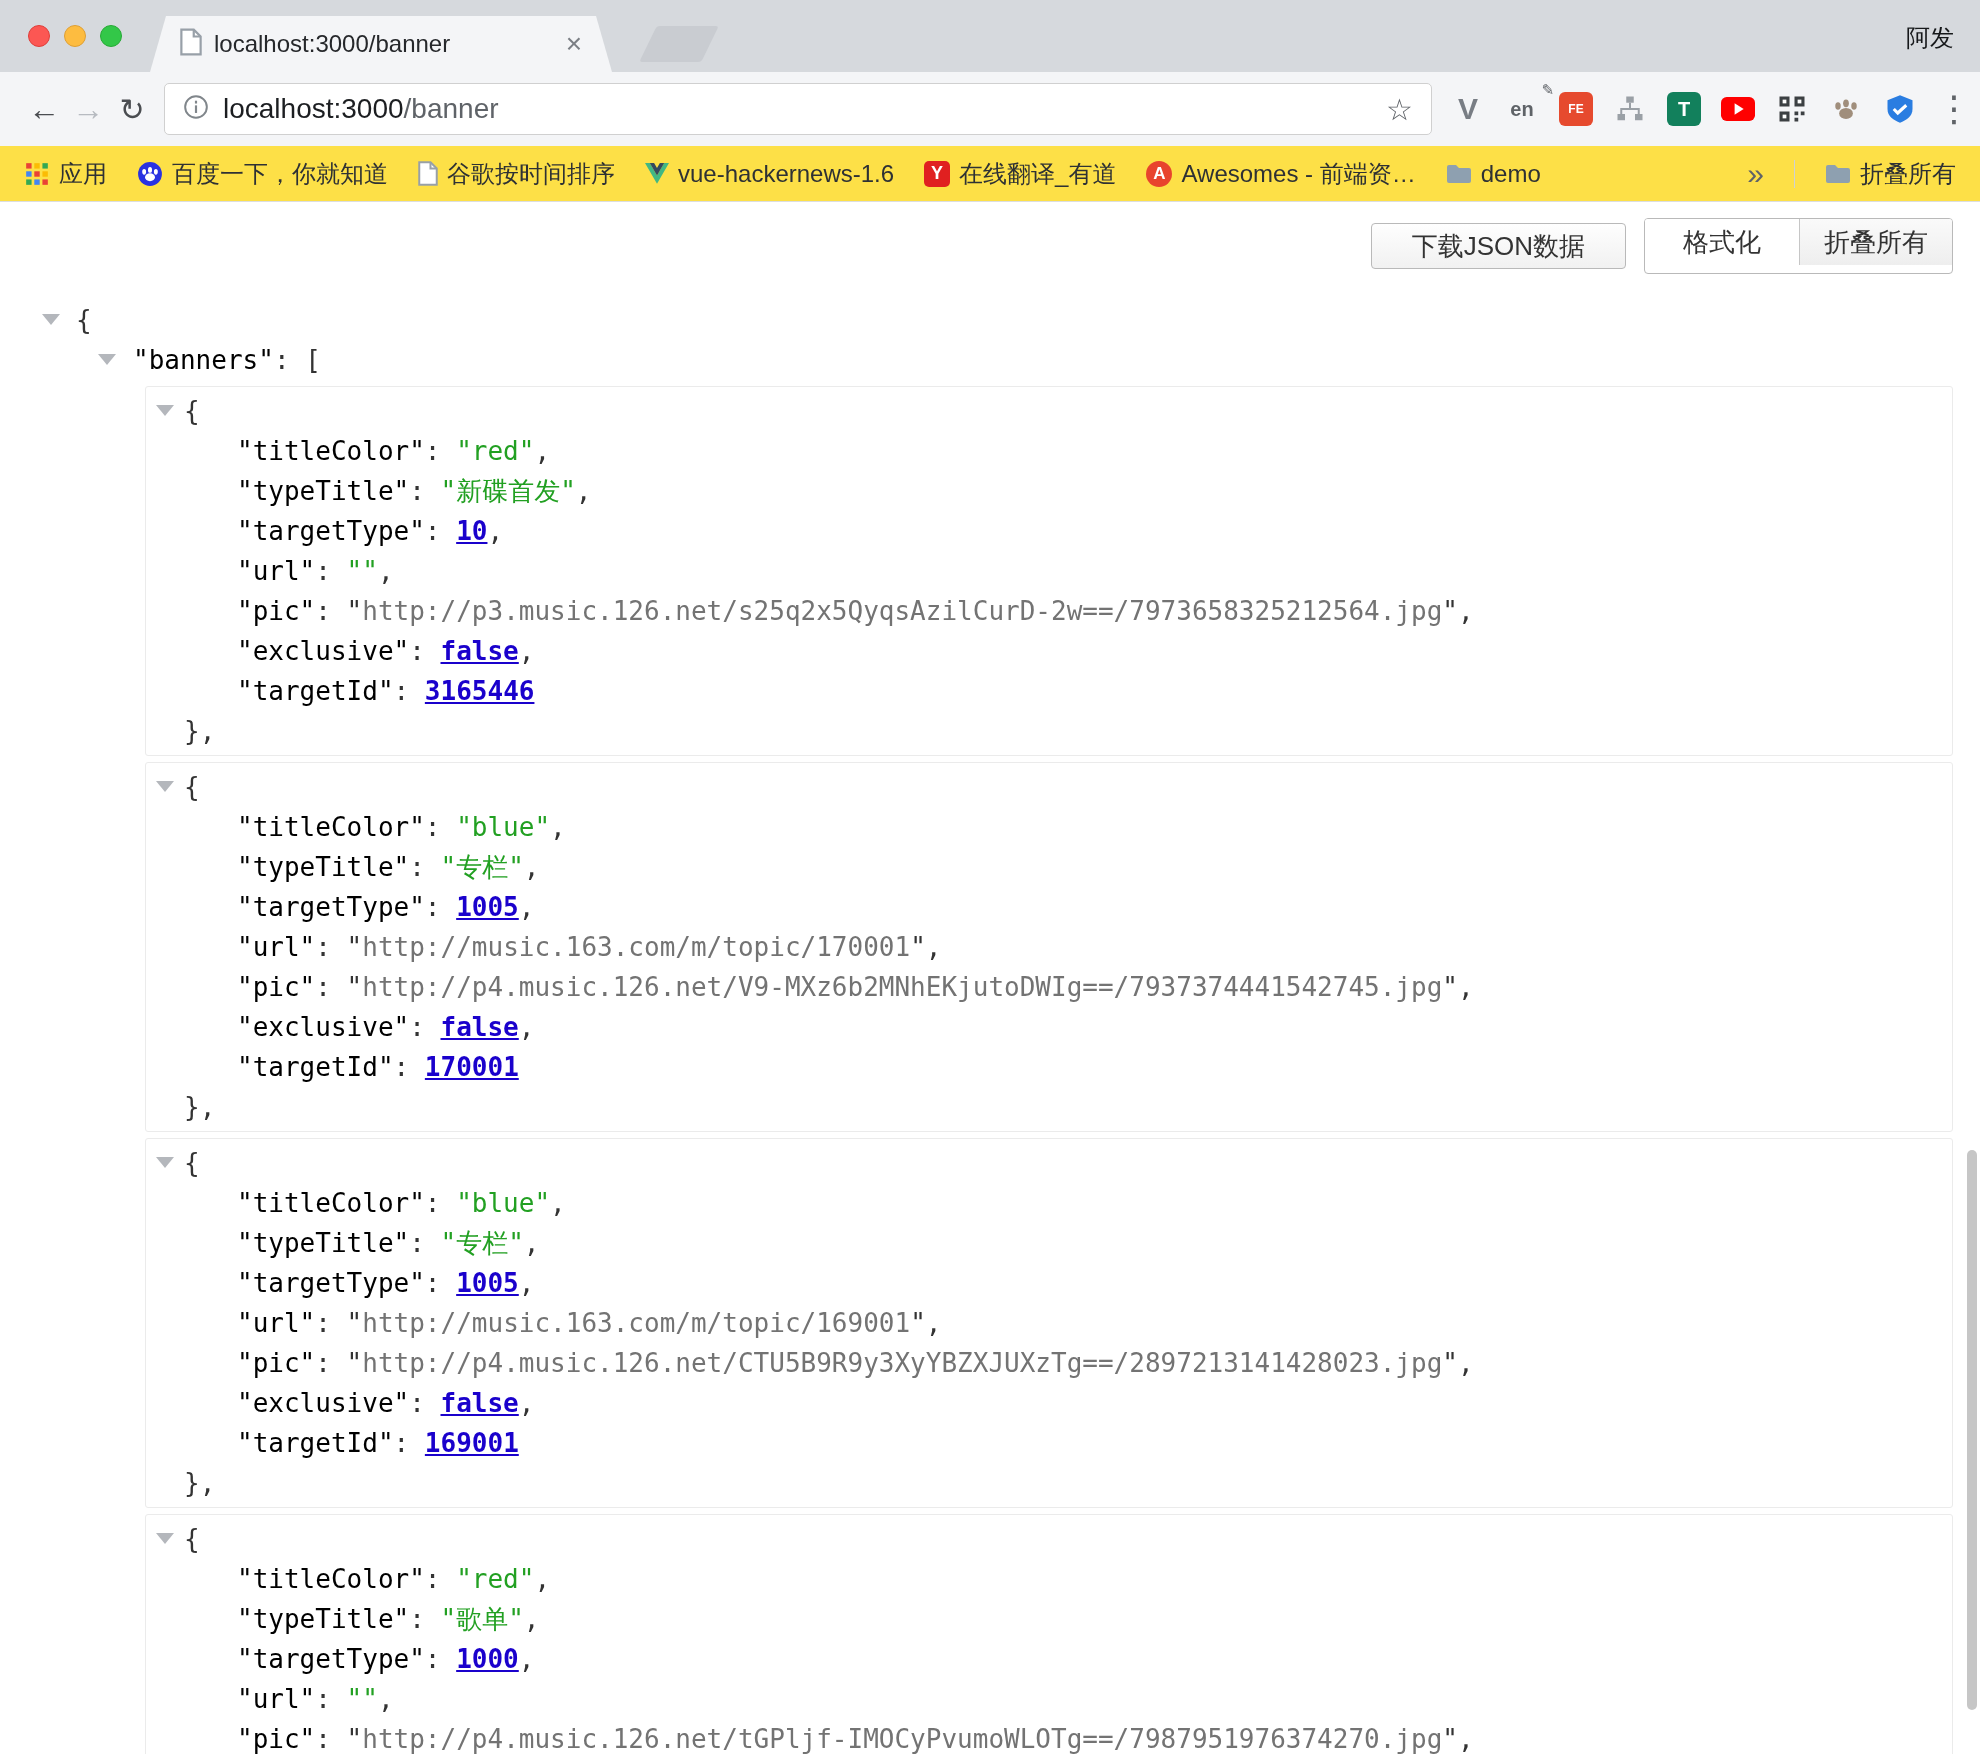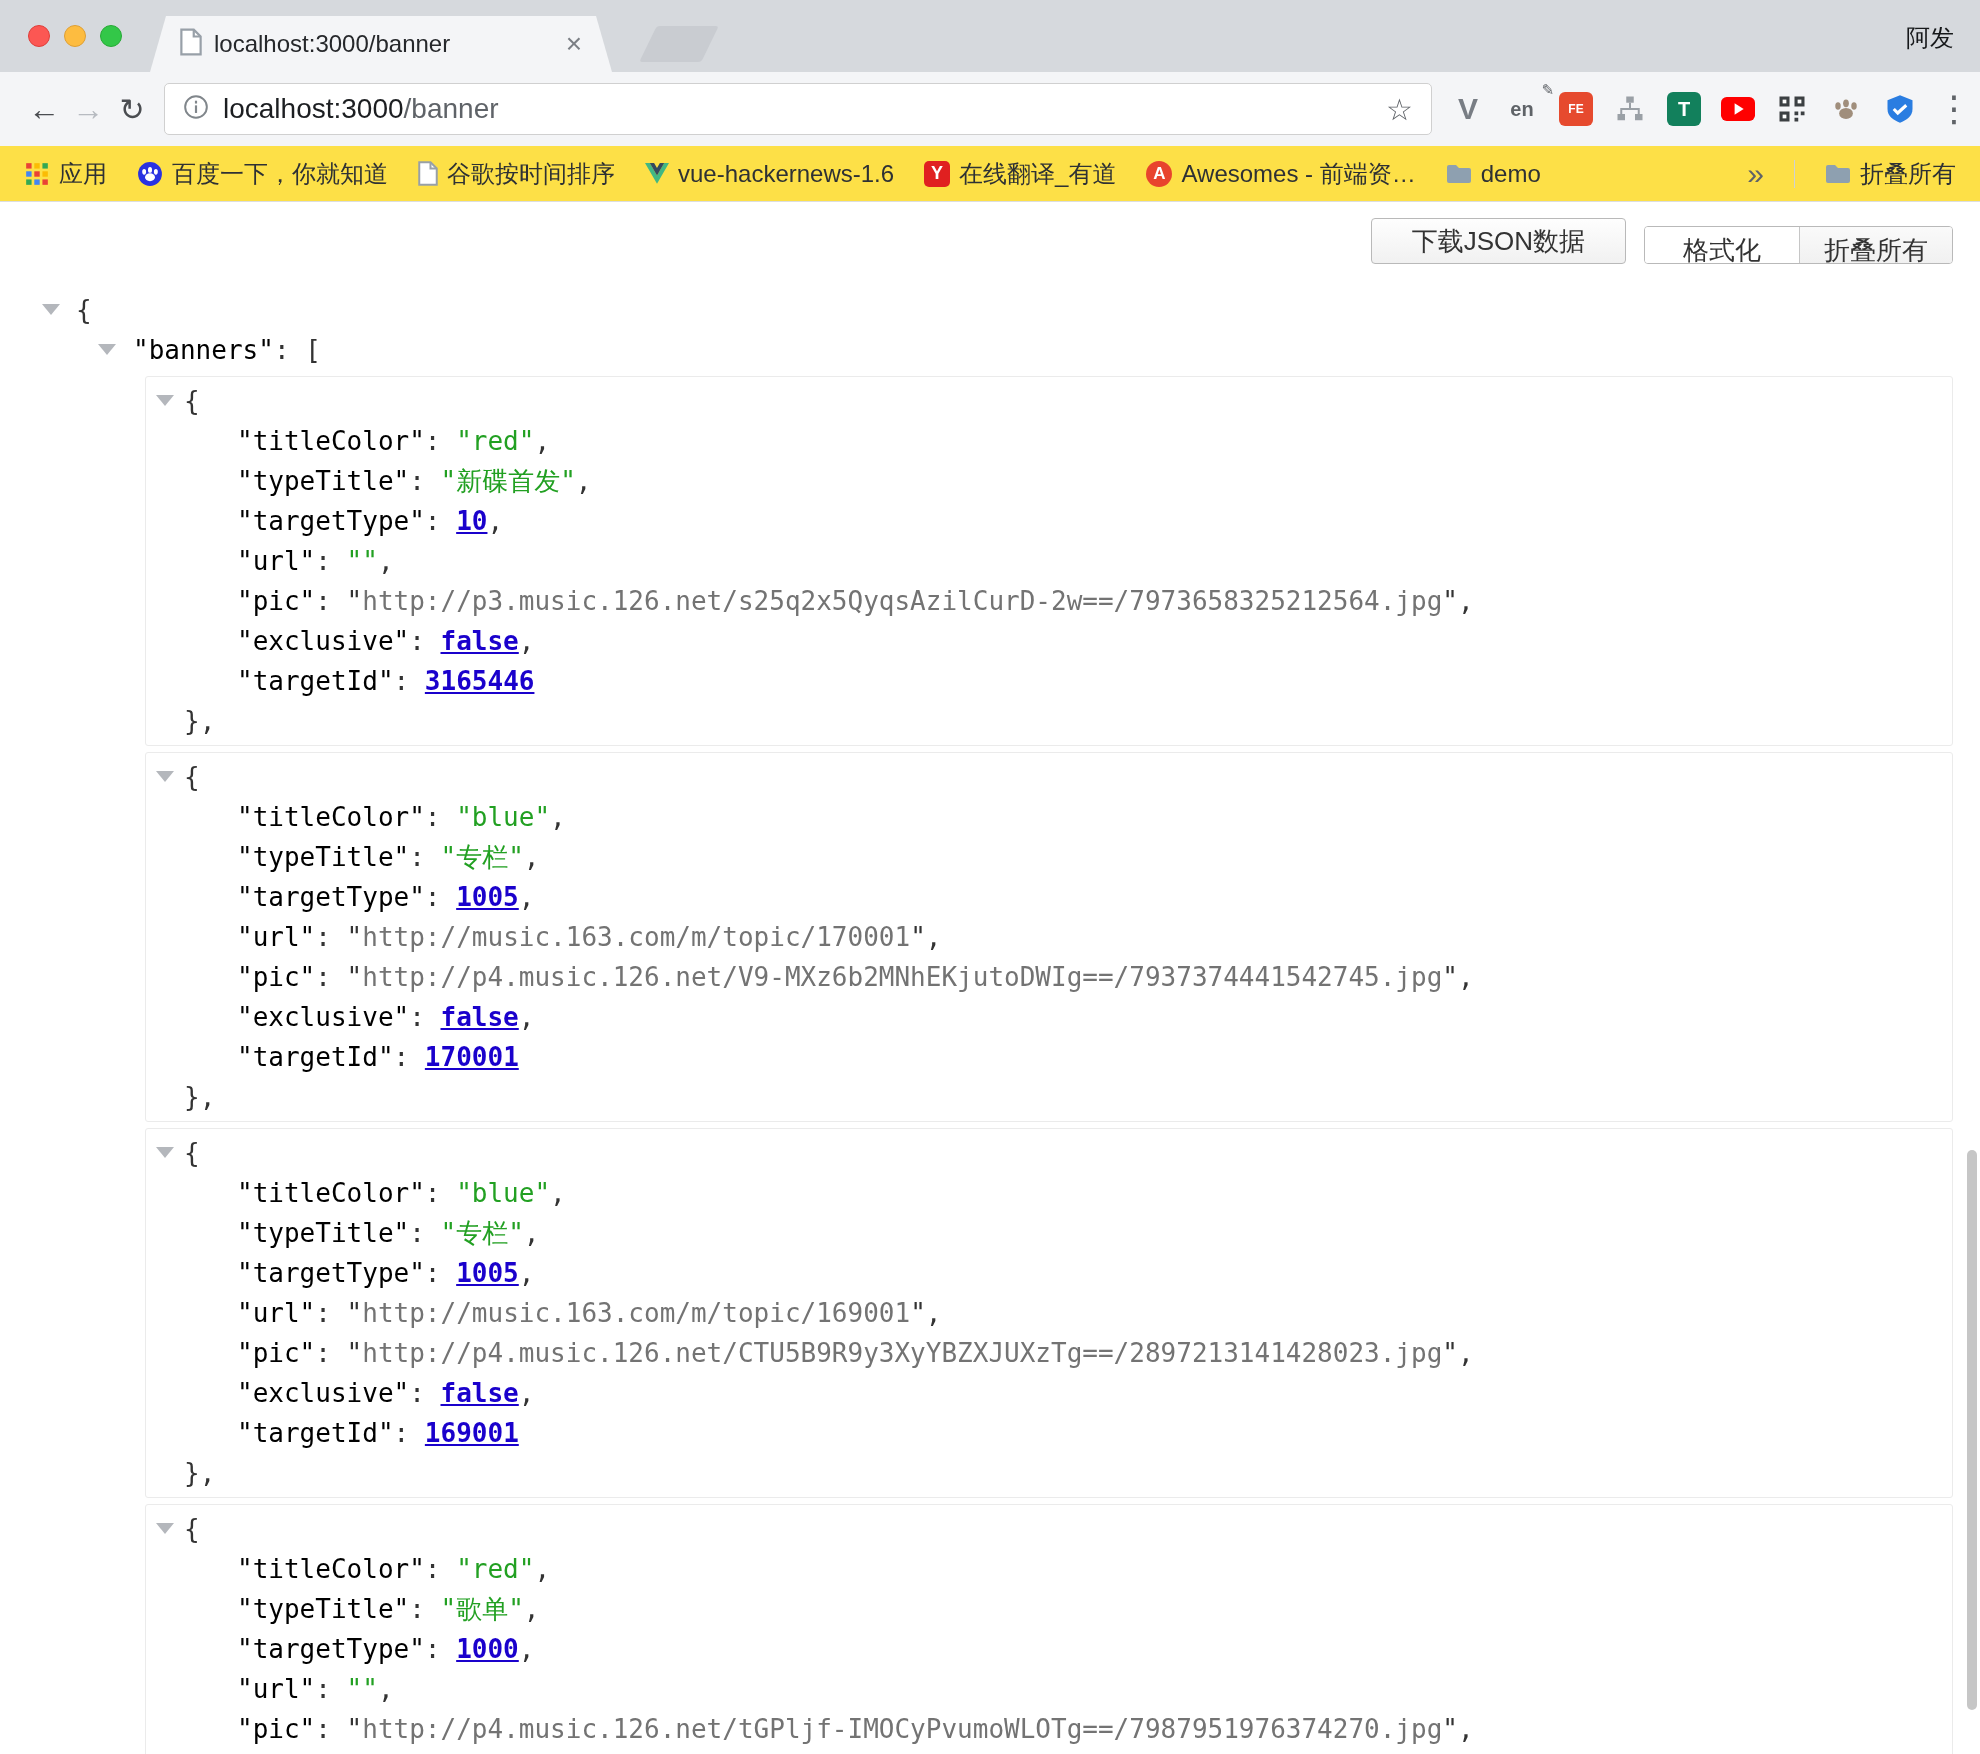--- a/index.html
+++ b/index.html
@@ -47,25 +47,25 @@
   
   .bookmarks { height:56px; background:#fde047; border-bottom:1px solid #dcdee0;
                display:flex; align-items:center; padding:0 24px; gap:30px; }
   .bm { display:flex; align-items:center; gap:9px; font-size:24px; color:#2e3134; white-space:nowrap; }
   .bm-spacer { flex:1; }
   .chev { font-size:30px; color:#5f6368; }
   .bm-divider { width:1px; height:28px; background:#cfd1d4; }
 
   
   .content { background:#fff; padding-top:16px; }
-  .actions { display:flex; justify-content:flex-end; align-items:flex-end; gap:18px; padding-right:27px; }
+  .actions { display:flex; justify-content:flex-end; align-items:center; gap:18px; padding-right:27px; }
   .btn { height:46px; font-size:26px; color:#333; background:linear-gradient(#fefefe,#f1f1f1);
          border:1px solid #b9b9b9; border-radius:4px; display:flex; align-items:center; }
   .btn.download { padding:0 40px; }
-  .btn-group { display:flex; border:1px solid #b9b9b9; border-radius:4px; overflow:hidden; height:38px; }
+  .btn-group { display:flex; border:1px solid #b9b9b9; border-radius:4px; overflow:hidden; height:56px; }
   .btn-group .btn { border:none; border-radius:0; }
   .btn.format { padding:0 38px; background:#fff; }
   .btn.collapse { padding:0 24px; background:linear-gradient(#fafafa,#eee); border-left:1px solid #c6c6c6; }
 
   
   .json-tree { margin-top:26px; font-family:"DejaVu Sans Mono","Liberation Mono",monospace;
                font-size:26px; line-height:40px; color:#333; }
   .jline { position:relative; height:40px; white-space:pre; }
   .tri { position:absolute; width:0; height:0; border-left:9px solid transparent;
          border-right:9px solid transparent; border-top:11px solid #b4b7bc; top:14px; }

